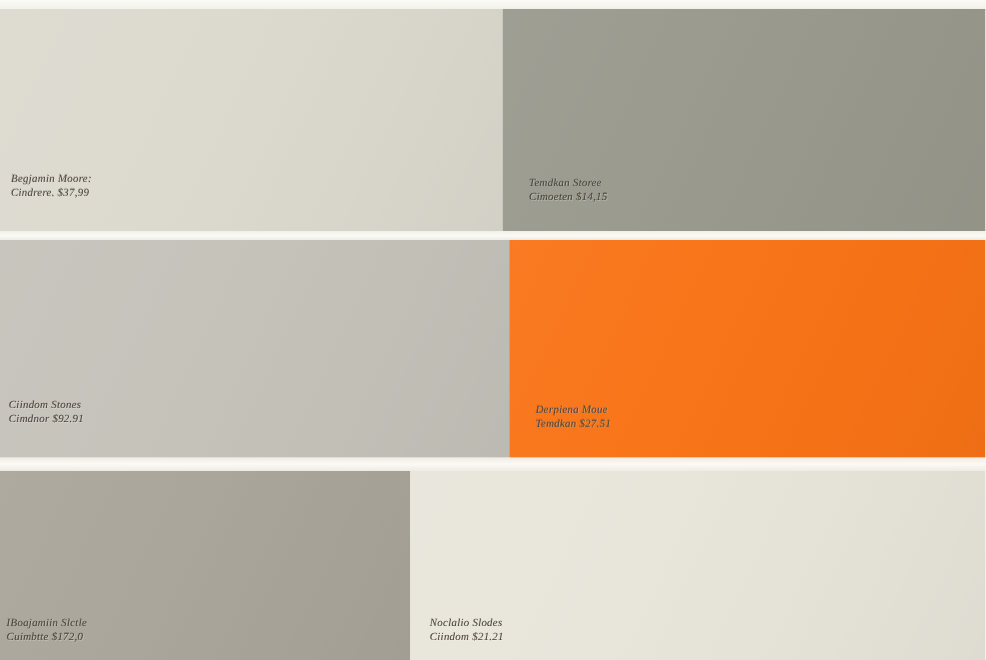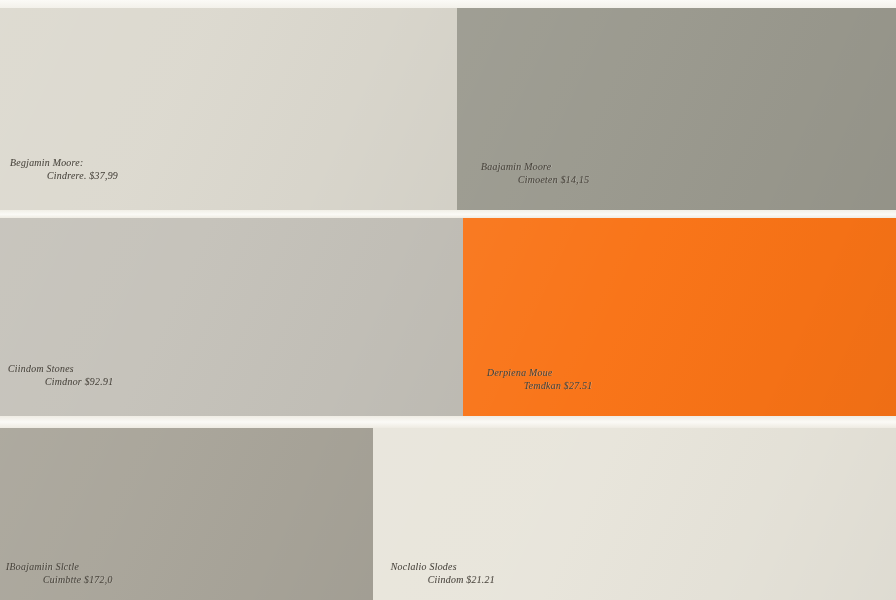--- a/index.html
+++ b/index.html
@@ -61,21 +61,21 @@
     font-size: 10px;
     letter-spacing: 0.2px;
     color: #4a453c;
     text-shadow:
       0.6px 0.4px 0 rgba(255,255,255,0.30),
       -0.4px -0.3px 0.6px rgba(0,0,0,0.16);
     white-space: nowrap;
     -webkit-font-smoothing: none;
   }
   .label .brand { display: block; }
-  .label .price { display: block; margin-left: 37px; }
+  .label .price { display: block; }
 
   
   .seam {
     position: absolute;
     left: 0;
     width: 896px;
     pointer-events: none;
     z-index: 4;
   }
   .seam.top-edge {
@@ -103,21 +103,21 @@
 
   <div class="row" id="row-1">
     <div class="swatch" id="sw-0" style="width: 457px; background: rgb(220, 217, 207);">
       <div class="label" id="lb-0" style="left: 10px; top: 148px;">
         <span class="brand">Begjamin Moore:</span>
         <span class="price">Cindrere. $37,99</span>
       </div>
     </div>
     <div class="swatch" id="sw-1" style="width: 439px; background: rgb(154, 153, 142);">
       <div class="label" id="lb-1" style="left: 24px; top: 152px;">
-        <span class="brand">Baajamin Moore</span>
+        <span class="brand">Temdkan Storee</span>
         <span class="price">Cimoeten $14,15</span>
       </div>
     </div>
   </div>
 
   <div class="seam gap-1"></div>
 
   <div class="row" id="row-2">
     <div class="swatch" id="sw-2" style="width: 463px; background: rgb(197, 194, 186);">
       <div class="label" id="lb-2" style="left: 8px; top: 144px;">

